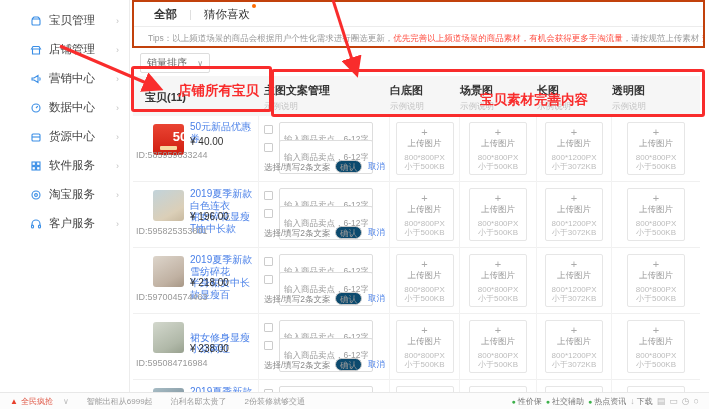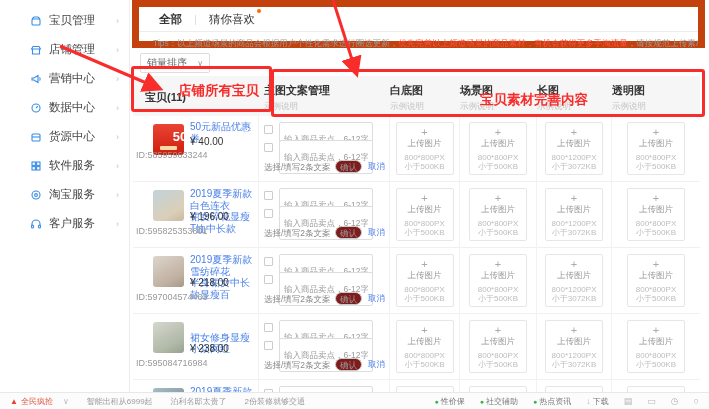--- a/index.html
+++ b/index.html
@@ -10,21 +10,21 @@
   
   .sidebar{ position:absolute; left:0; top:0; width:130px; height:392px;
             border-right:1px solid #ececec; padding-top:6px; background:#fff; }
   .side-item{ display:flex; align-items:center; height:29px; padding-left:30px; gap:7px;
               font-size:11.5px; color:#444; cursor:pointer; }
   .side-item svg{ flex:none; }
   .side-arrow{ margin-left:auto; margin-right:10px; color:#c2c2c2; font-size:9px; }
 
   
   .topcard{ position:absolute; left:132px; top:0; width:573px; height:48px;
-            border:7px solid #c2410c; background:#fff; }
+            border:2px solid #c2410c; background:#fff; }
   .tabs{ height:25px; border-bottom:1px solid #ececec; display:flex; align-items:center;
          padding-left:20px; gap:12px; font-size:11.5px; }
   .tab-all{ color:#333; font-weight:bold; cursor:pointer; }
   .tab-div{ color:#ddd; }
   .tab-guess{ color:#333; position:relative; cursor:pointer; }
   .tab-dot{ position:absolute; top:-3px; right:-6px; width:4px; height:4px;
             background:#ff6a00; border-radius:50%; }
   .tips{ padding:6px 6px 0 14px; font-size:8.5px; color:#9a9a9a; white-space:nowrap; overflow:hidden; }
   .tips .hl{ color:#ff5043; }
   .tips .link{ color:#ff8372; cursor:pointer; }
@@ -72,21 +72,21 @@
   .inrow.i1{ top:6px; } .inrow.i2{ top:24px; }
   .cb{ position:absolute; left:5px; top:3px; width:9px; height:9px; border:1px solid #ccc;
        border-radius:1px; background:#fff; cursor:pointer; }
   .copy-input{ position:absolute; left:20px; top:0; width:94px; height:15px; border:1px solid #ddd;
                border-radius:2px; font-size:8.5px; padding:16px 4px; color:#666;
                font-family:"Liberation Sans",sans-serif; }
   .copy-input::placeholder{ color:#9b9b9b; }
   .copy-note{ position:absolute; left:5px; top:46px; font-size:8.5px; color:#888; }
   .btn-confirm{ position:absolute; right:27px; top:44px; width:27px; height:13px; border:1px solid #ccc;
                 border-radius:7px; font-size:8.5px; color:#999; text-align:center; line-height:12px;
-                background:#7f1d1d; cursor:pointer; }
+                background:#0c4a6e; cursor:pointer; }
   .btn-cancel{ position:absolute; right:4px; top:45px; font-size:8.5px; color:#4a80e8; cursor:pointer; }
 
   
   .upload{ width:58px; height:53px; margin:6px auto 0; border:1px solid #e6e6e6; border-radius:2px;
            text-align:center; padding-top:4px; background:#fff; cursor:pointer; }
   .up-plus{ font-size:11px; color:#aaa; line-height:10px; }
   .up-label{ font-size:8.5px; color:#999; margin-top:1px; }
   .up-size{ font-size:8px; color:#bdbdbd; margin-top:3px; line-height:9px; }
   .up-limit{ font-size:8px; color:#bdbdbd; line-height:9px; }
 
@@ -101,21 +101,21 @@
   .arrows{ position:absolute; left:0; top:0; z-index:7; pointer-events:none; }
 
   
   .bottombar{ position:absolute; left:0; top:392px; width:709px; height:17px; background:#fcfcfc;
               border-top:1px solid #e8e8e8; display:flex; align-items:center; gap:10px;
               padding:0 10px; font-size:8px; color:#9a9a9a; z-index:9; }
   .bb-hot{ color:#e05b4a; display:flex; align-items:center; gap:3px; cursor:pointer; }
   .bb-flame{ color:#e8402c; font-size:8px; }
   .bb-chev{ color:#bbb; }
   .bb-link{ cursor:pointer;margin-left:8px; }
-  .bb-right{ margin-left:auto; display:flex; align-items:center; gap:15px; }
+  .bb-right{ margin-left:auto; display:flex; align-items:center; gap:4px; }
   .bb-tool{ display:flex; align-items:center; gap:2px; color:#777; cursor:pointer; }
   .bb-dot{ color:#3cb04a; font-size:7px; }
   .bb-ico{ color:#b5b5b5; font-size:9px; cursor:pointer; }
 </style>
 </head>
 <body>
 
 <div class="screen">
 
   <aside class="sidebar">

